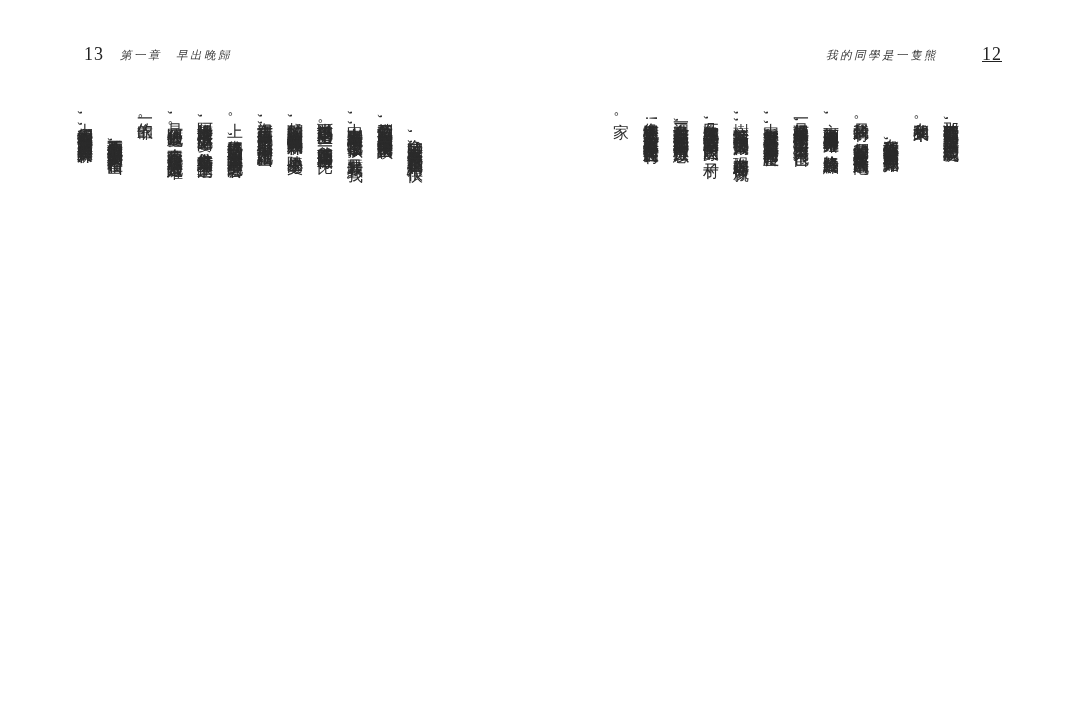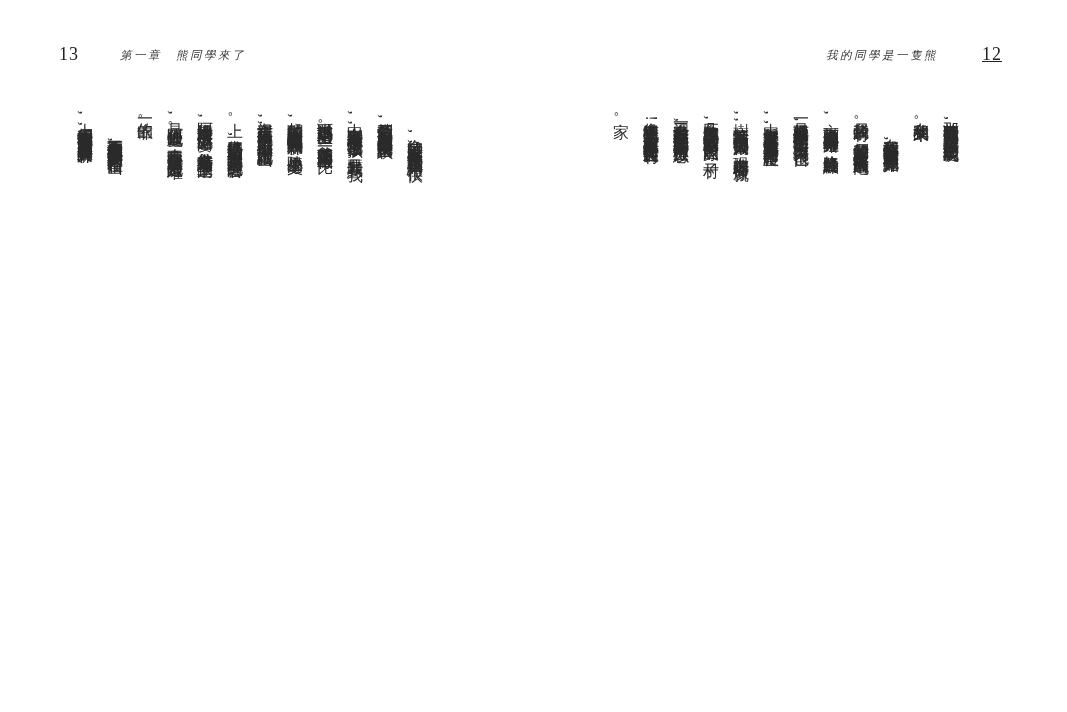--- a/index.html
+++ b/index.html
@@ -21,21 +21,21 @@
     background: #ffffff;
   }
   
   .folio {
     position: absolute;
     top: 44px;
     font-size: 18px;
     color: #222222;
     letter-spacing: 1px;
   }
-  .folio-left  { left: 59px; }
+  .folio-left  { left: 84px; }
   .folio-right { left: 982px; text-decoration: underline; }
   .running-header {
     position: absolute;
     top: 48px;
     font-size: 11.5px;
     color: #3a3a3a;
     font-style: italic;
     letter-spacing: 2.5px;
     white-space: pre;
   }
@@ -63,21 +63,21 @@
     width: 368px;
   }
 </style>
 </head>
 <body>
 
 <div class="spread">
 
   <div>
     <div class="folio folio-left">13</div>
-    <div class="running-header running-header-left">第一章　熊同學來了</div>
+    <div class="running-header running-header-left">第一章　早出晚歸</div>
     <div class="vtext vtext-left">　全盛時期,霧來村有九十幾戶人家,現在只剩二十戶,很快
 就會剩個位數了,因為村裡的小朋友國小畢業後就得下山去讀國
 中,老人家老到不能耕種,也要下山投靠孩子。只要我願意,我
 也可以跟著爸媽到山下生活。我爸媽在山下開了一間機車行,比
 起熱鬧的街道,我比較喜歡有蟬鳴叫的熱鬧森林。陳小果的父母
 親在市場賣菜,早出晚歸,擔心照顧不了小果,只好讓她留在山
 上。喜松的媽媽過世了,爸爸開大卡車全臺跑透透,他跟著阿公
 阿嬤生活最好,放假就下山陪外婆。林亦全爸媽離婚,很幸運的
 是,阿公阿嬤很愛他。余曉菲不得不留在山上,阿公阿嬤是她唯
 一的依靠。

